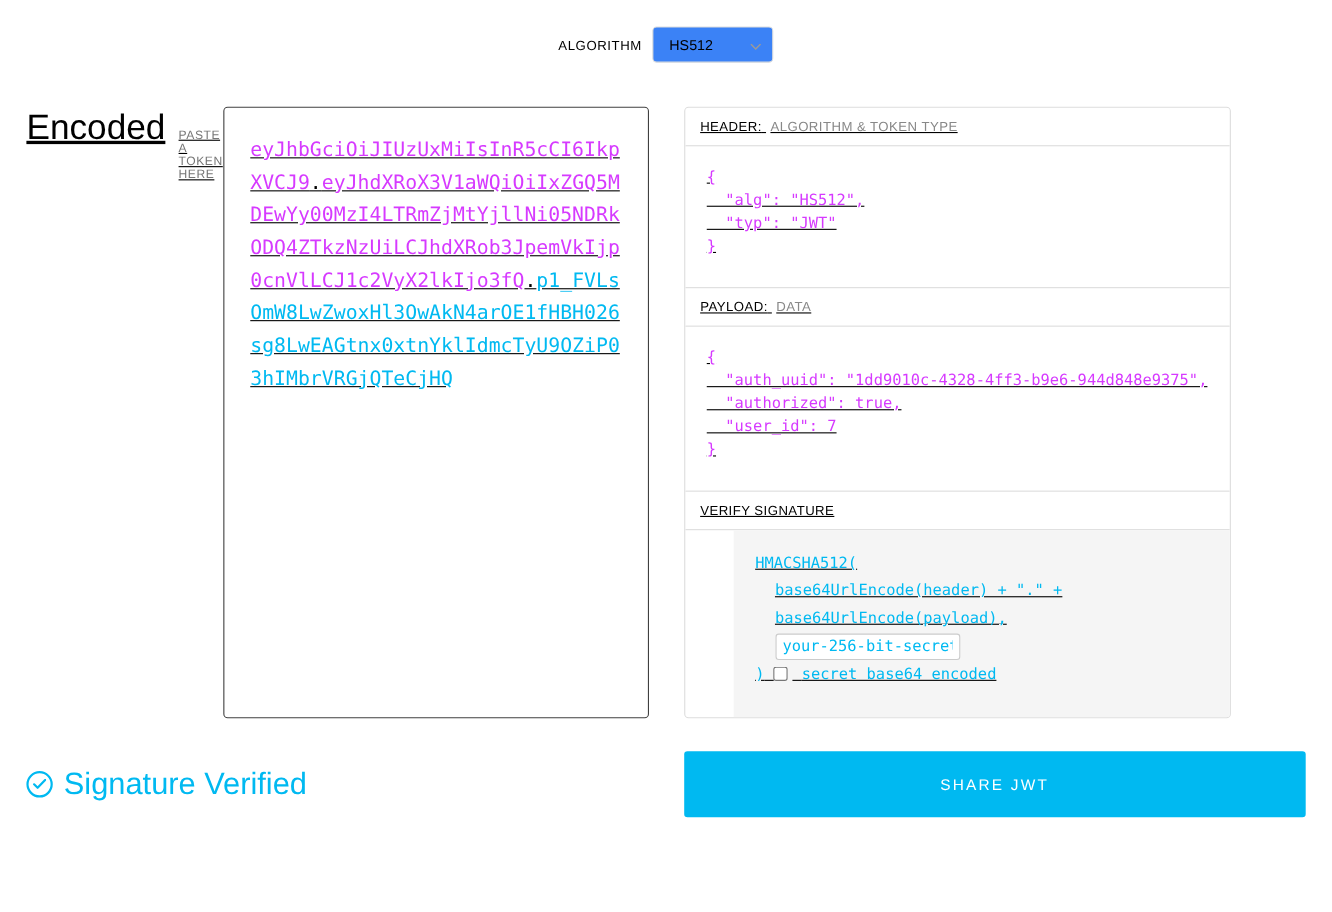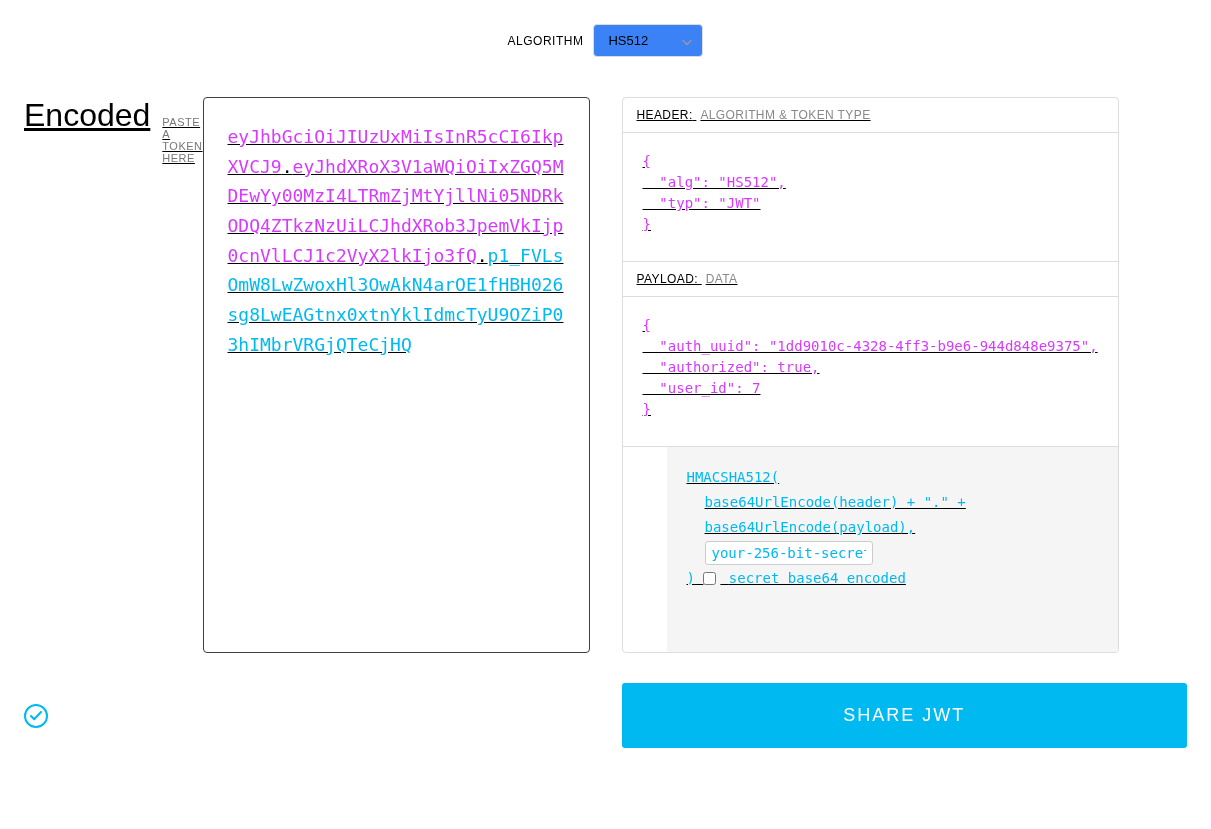--- a/index.html
+++ b/index.html
@@ -147,21 +147,21 @@
     font-size:28px;
     font-weight:400;
   }
   .footer-right{flex:1;}
   .share-btn{
     width:100%;
     background:#00b9f1;
     color:#fff;
     border:none;
     padding:22px;
-    font-size:18px;
+    font-size:14px;
     letter-spacing:2px;
     border-radius:3px;
     cursor:pointer;
   }
 </style>
 </head>
 <body>
 
 <div class="algo-row">
   <span class="algo-label">ALGORITHM</span>
@@ -198,20 +198,23 @@
       <div class="section-header">
         <span class="label">PAYLOAD:</span>
         <span class="hint">DATA</span>
       </div>
       <div class="section-body json-payload">{
   "auth_uuid": "1dd9010c-4328-4ff3-b9e6-944d848e9375",
   "authorized": true,
   "user_id": 7
 }</div>
 
+      <div class="section-header">
+        <span class="label">VERIFY SIGNATURE</span>
+      </div>
       <div class="sig-body">
         <div>HMACSHA512(</div>
         <div style="padding-left:18px">base64UrlEncode(header) + "." +</div>
         <div style="padding-left:18px">base64UrlEncode(payload),</div>
         <div style="padding-left:18px">
           <input class="secret-input" value="your-256-bit-secret" style="">
         </div>
         <div>
           <span>)</span>
           <input type="checkbox" style="">
@@ -222,17 +225,18 @@
   </div>
 </div>
 
 <div class="footer-row">
   <div class="footer-left">
     <span class="check-icon">
       <svg width="12" height="10" viewBox="0 0 12 10">
           <path d="M1 5l3.2 3.2L11 1" stroke="#00b9f1" stroke-width="2" fill="none" stroke-linecap="round" stroke-linejoin="round"></path>
         </svg>
     </span>
+    <span class="status-text">Signature Verified</span>
   </div>
   <div class="footer-right">
     <button class="share-btn">SHARE JWT</button>
   </div>
 </div>
 
 </body></html>

